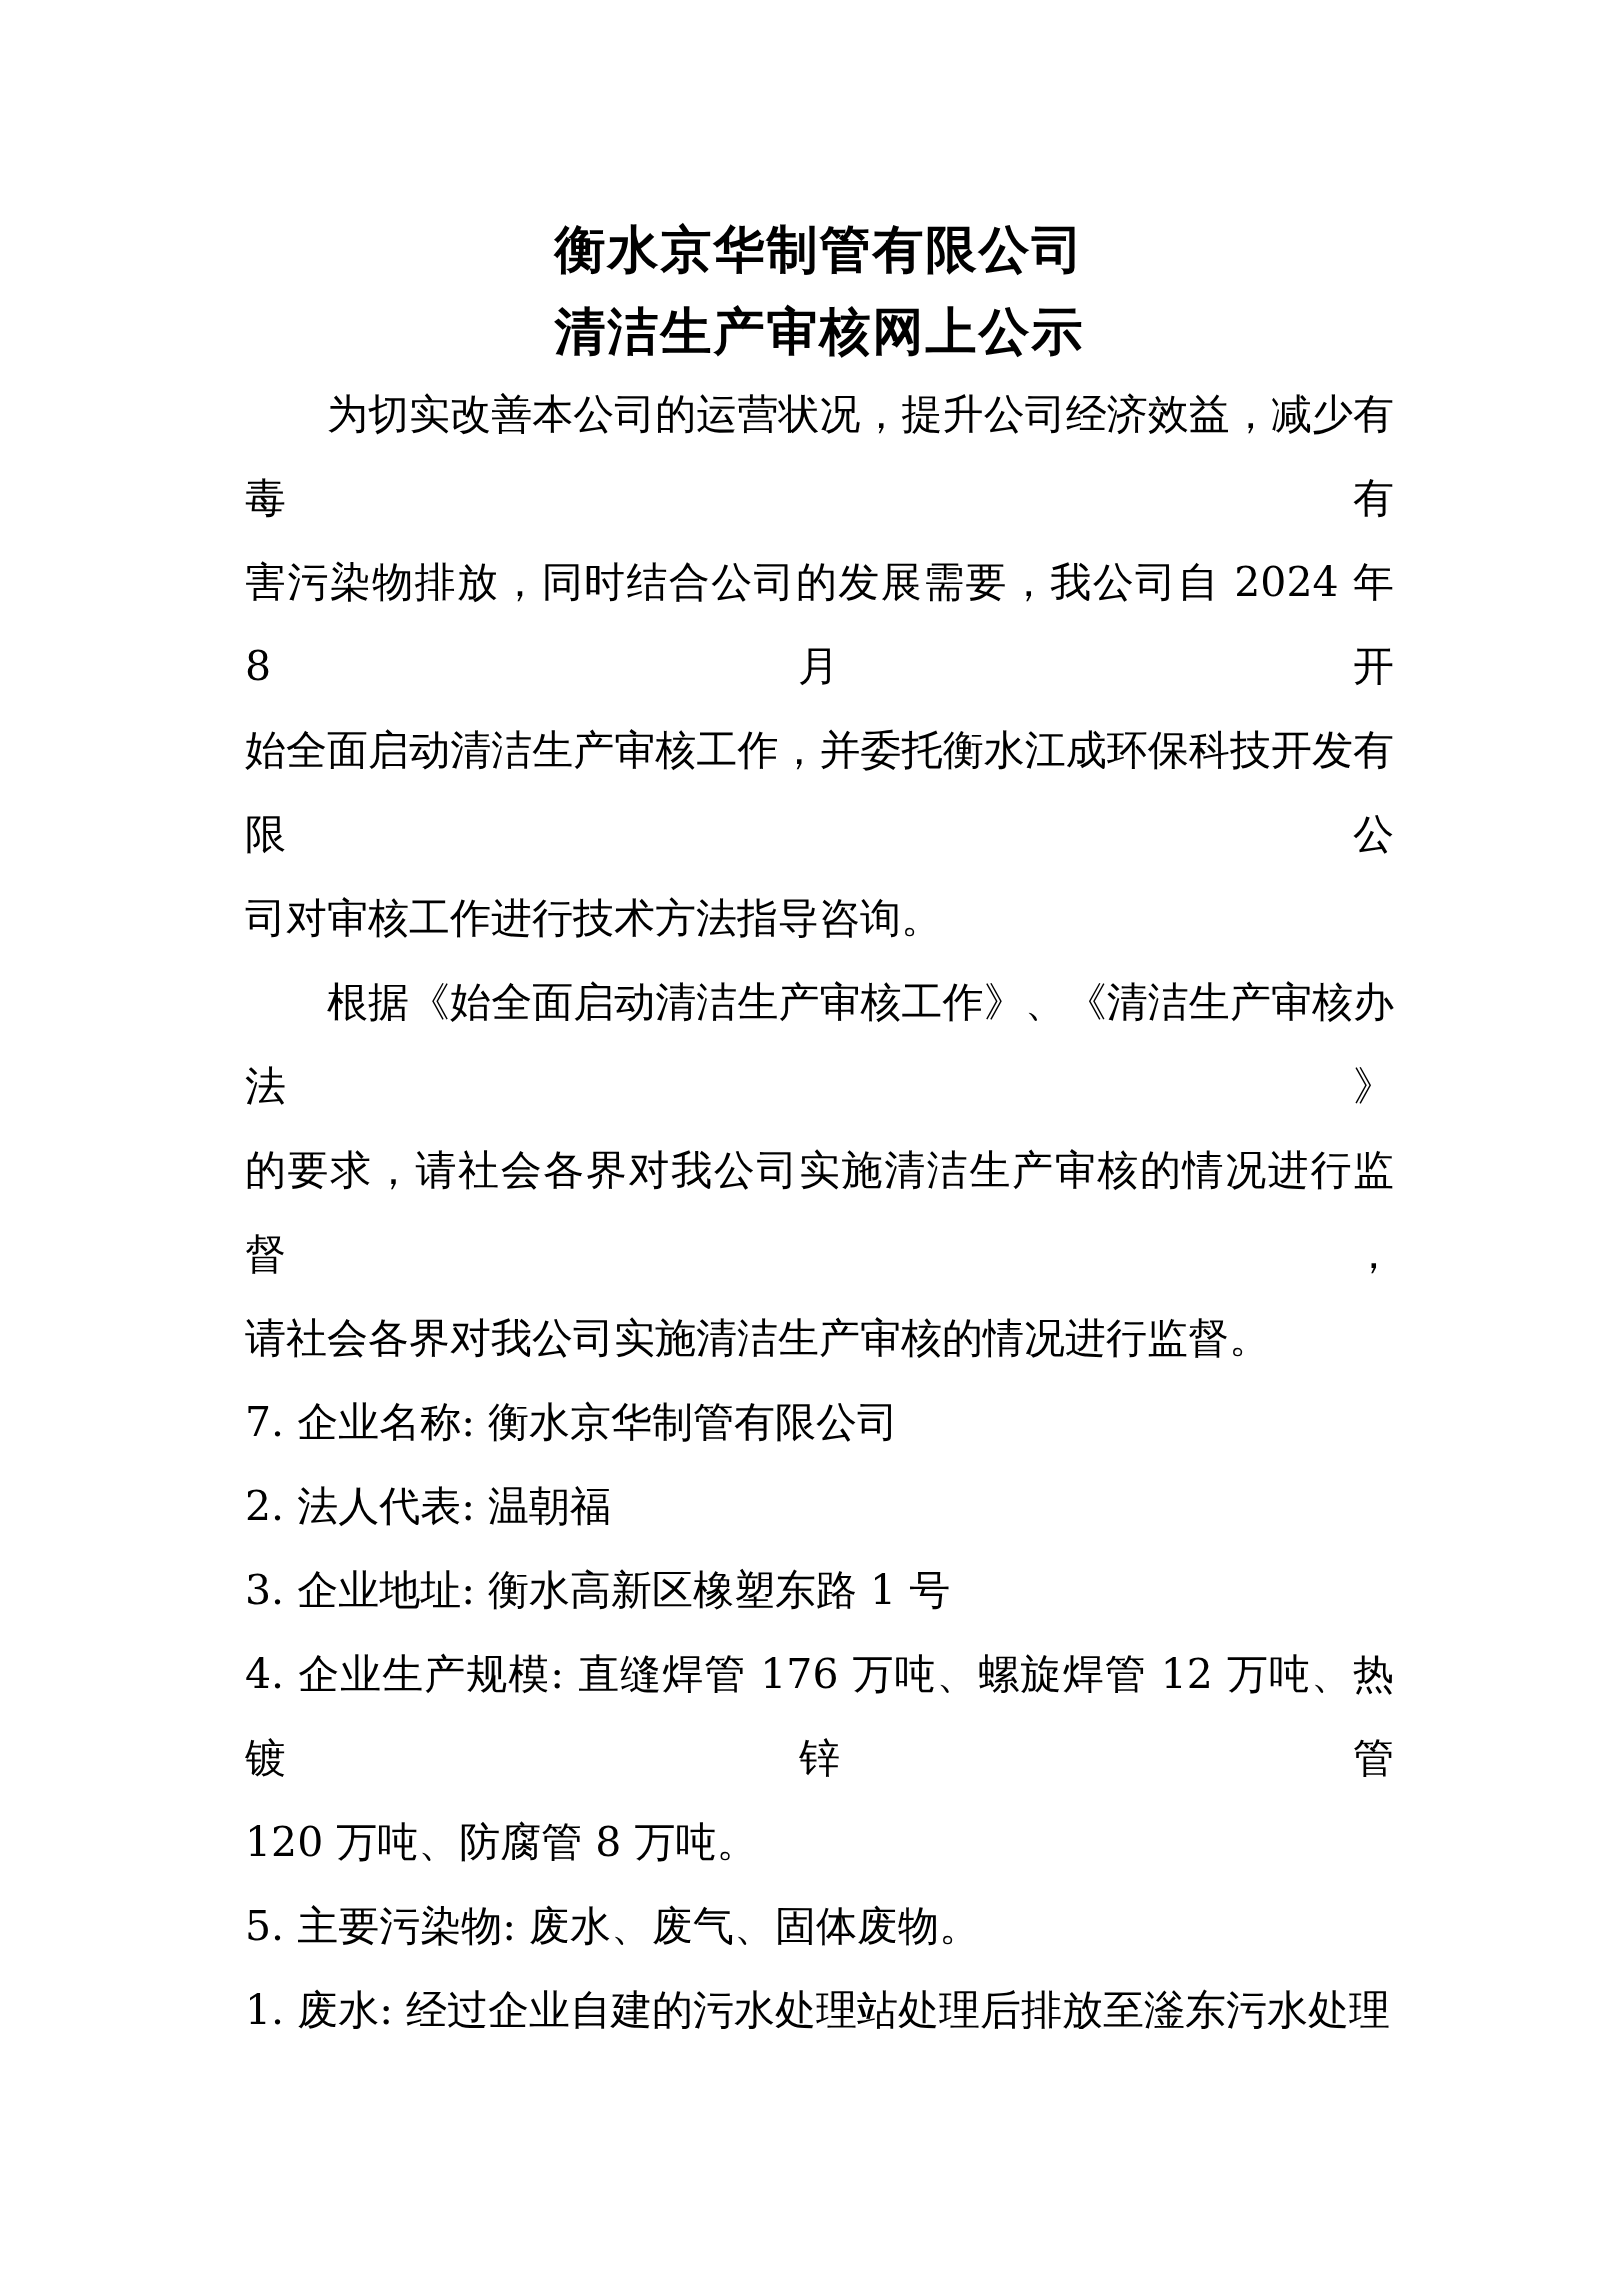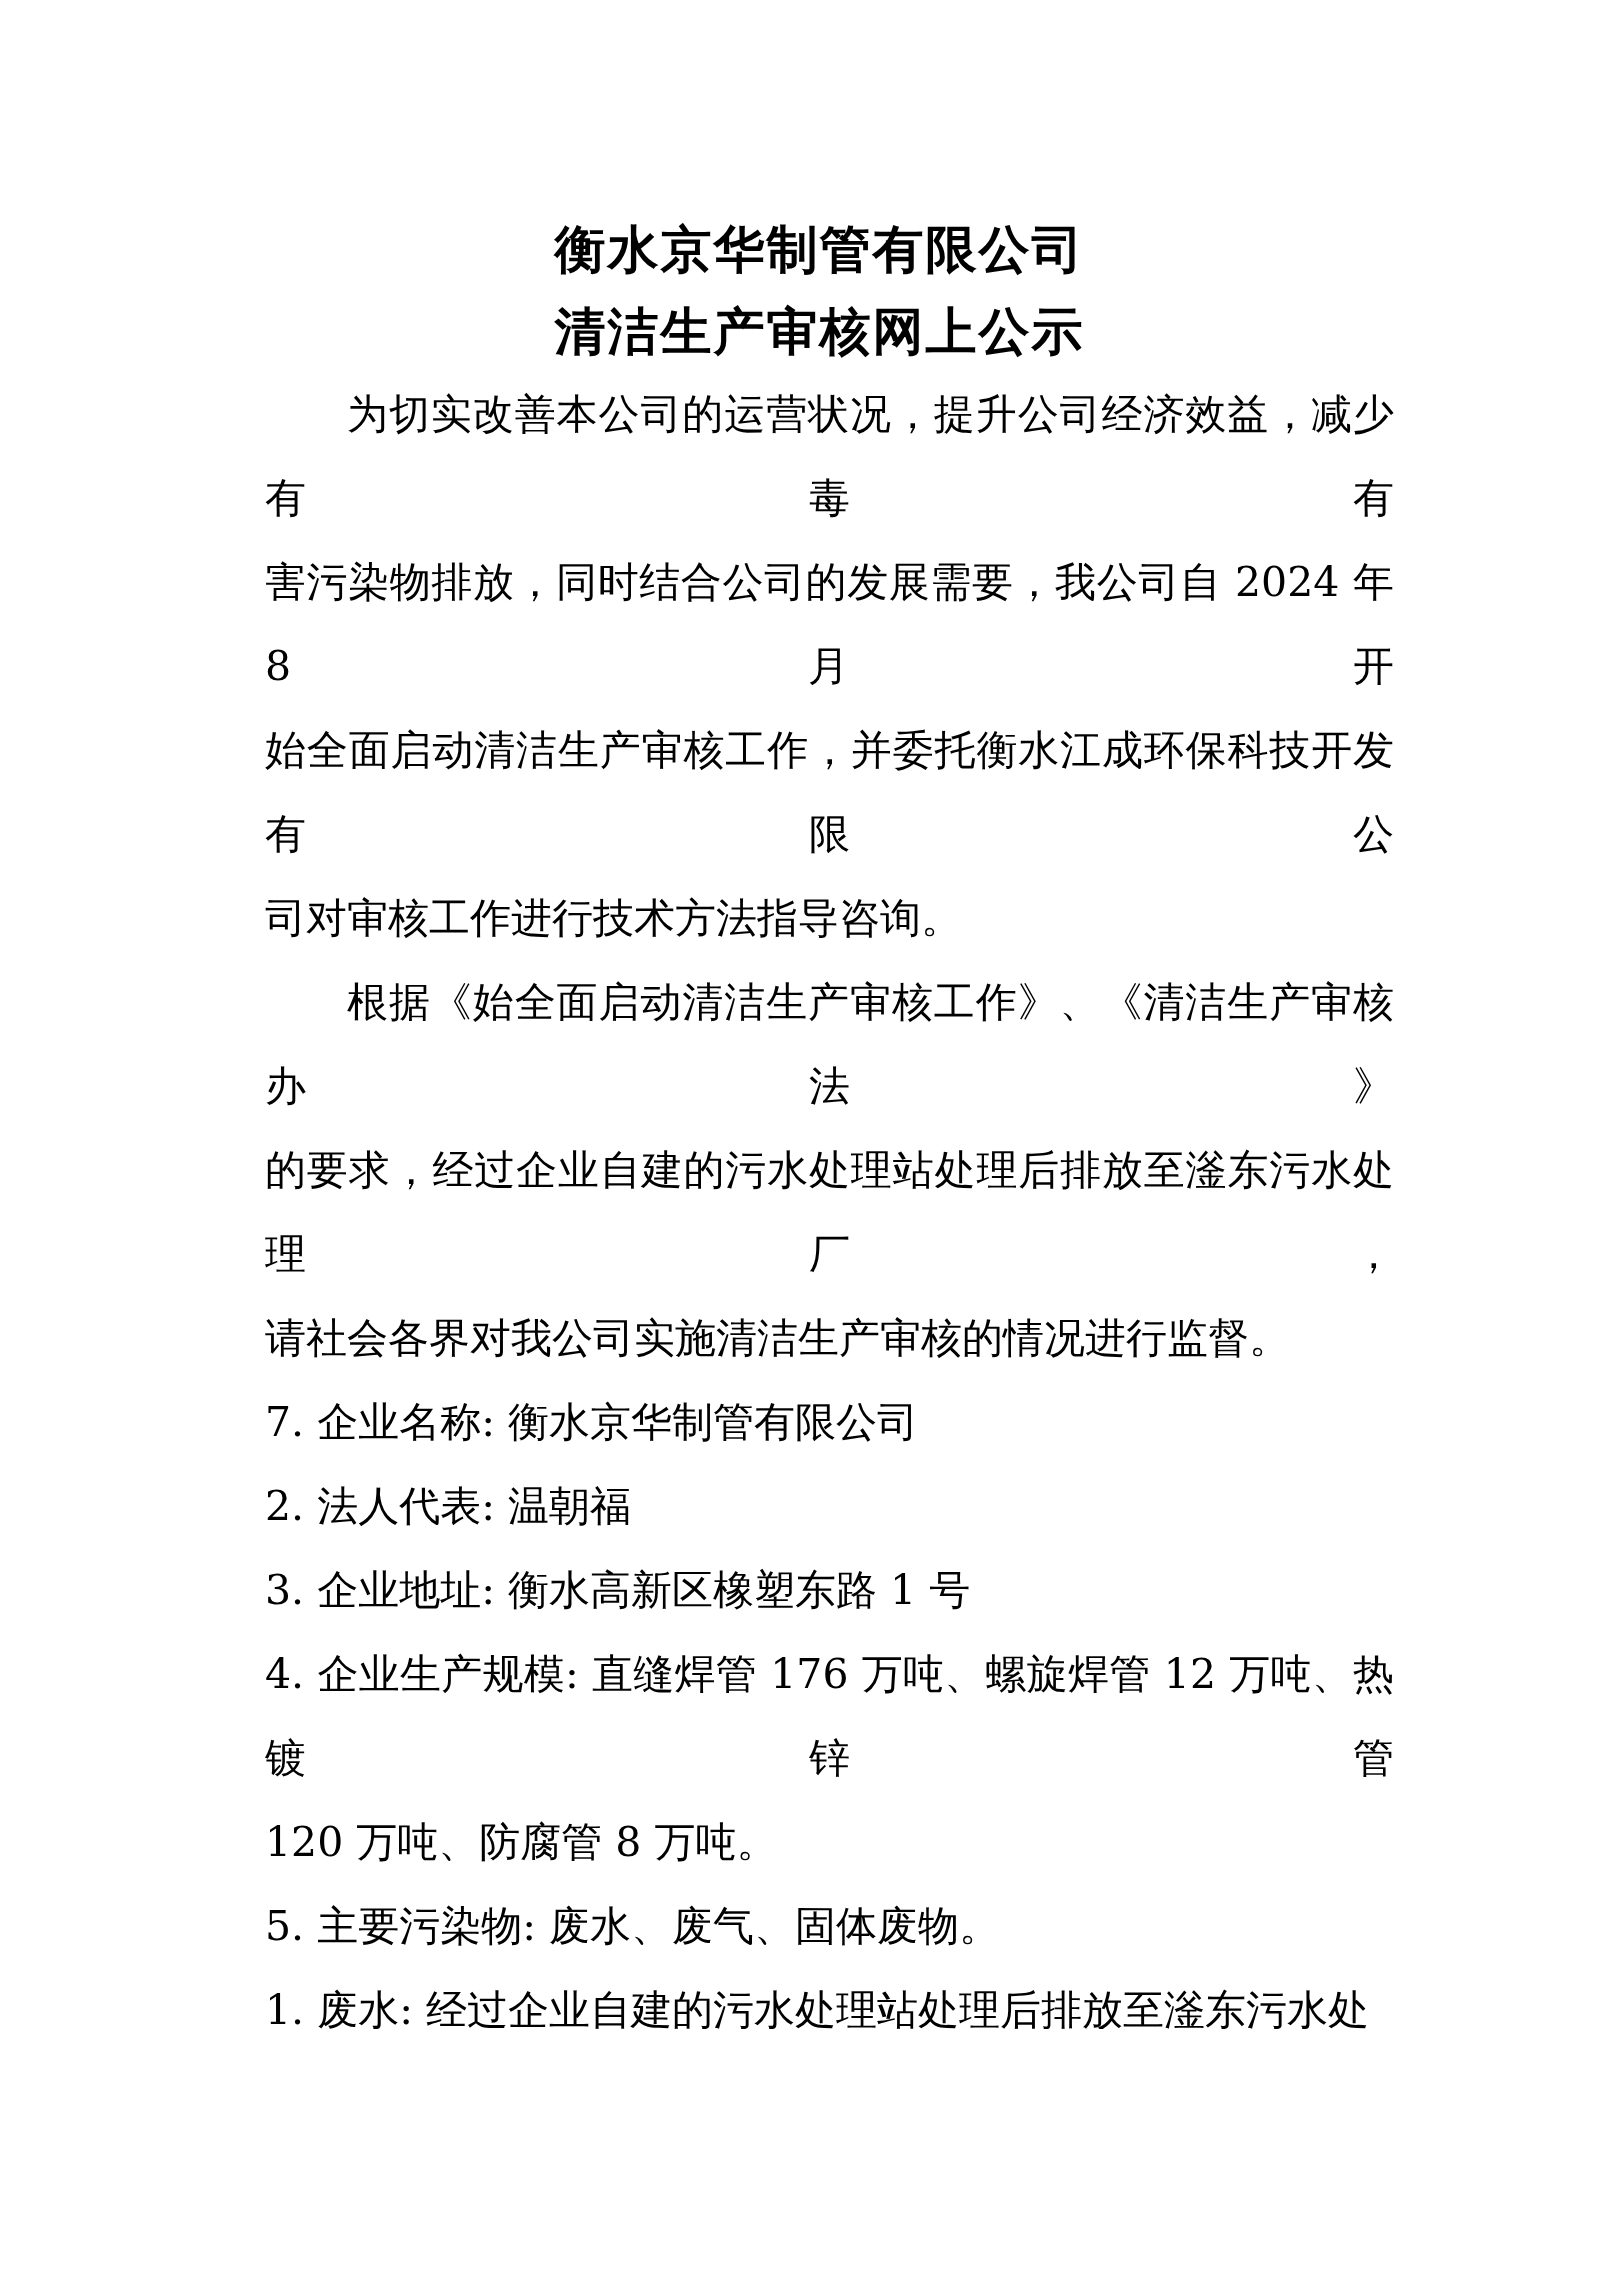--- a/index.html
+++ b/index.html
@@ -23,21 +23,20 @@
     font-weight: 700;
     font-size: 51px;
     line-height: 82px;
     letter-spacing: 2px;
     white-space: nowrap;
   }
   .body-line {
     font-size: 41px;
     line-height: 84px;
     text-align: left;
-    margin-left: 20px;
   }
   .stretch {
     text-align: justify;
     text-align-last: justify;
   }
   .indent {
     text-indent: 82px;
   }
 </style>
 </head>
@@ -46,21 +45,21 @@
 <div class="page">
 
   <div class="doc-title">衡水京华制管有限公司</div>
   <div class="doc-title">清洁生产审核网上公示</div>
 
   <div class="body-line stretch indent">为切实改善本公司的运营状况，提升公司经济效益，减少有毒有</div>
   <div class="body-line stretch">害污染物排放，同时结合公司的发展需要，我公司自 2024 年 8 月开</div>
   <div class="body-line stretch">始全面启动清洁生产审核工作，并委托衡水江成环保科技开发有限公</div>
   <div class="body-line">司对审核工作进行技术方法指导咨询。</div>
   <div class="body-line stretch indent">根据《始全面启动清洁生产审核工作》、《清洁生产审核办法》</div>
-  <div class="body-line stretch">的要求，经过企业自建的污水处理站处理后排放至滏东污水处理厂，</div>
+  <div class="body-line stretch">的要求，请社会各界对我公司实施清洁生产审核的情况进行监督，</div>
   <div class="body-line">请社会各界对我公司实施清洁生产审核的情况进行监督。</div>
   <div class="body-line">7. 企业名称: 衡水京华制管有限公司</div>
   <div class="body-line">2. 法人代表: 温朝福</div>
   <div class="body-line">3. 企业地址: 衡水高新区橡塑东路 1 号</div>
   <div class="body-line stretch">4. 企业生产规模: 直缝焊管 176 万吨、螺旋焊管 12 万吨、热镀锌管</div>
   <div class="body-line">120 万吨、防腐管 8 万吨。</div>
   <div class="body-line">5. 主要污染物: 废水、废气、固体废物。</div>
   <div class="body-line">1. 废水: 经过企业自建的污水处理站处理后排放至滏东污水处理厂。</div>
 
 </div>

